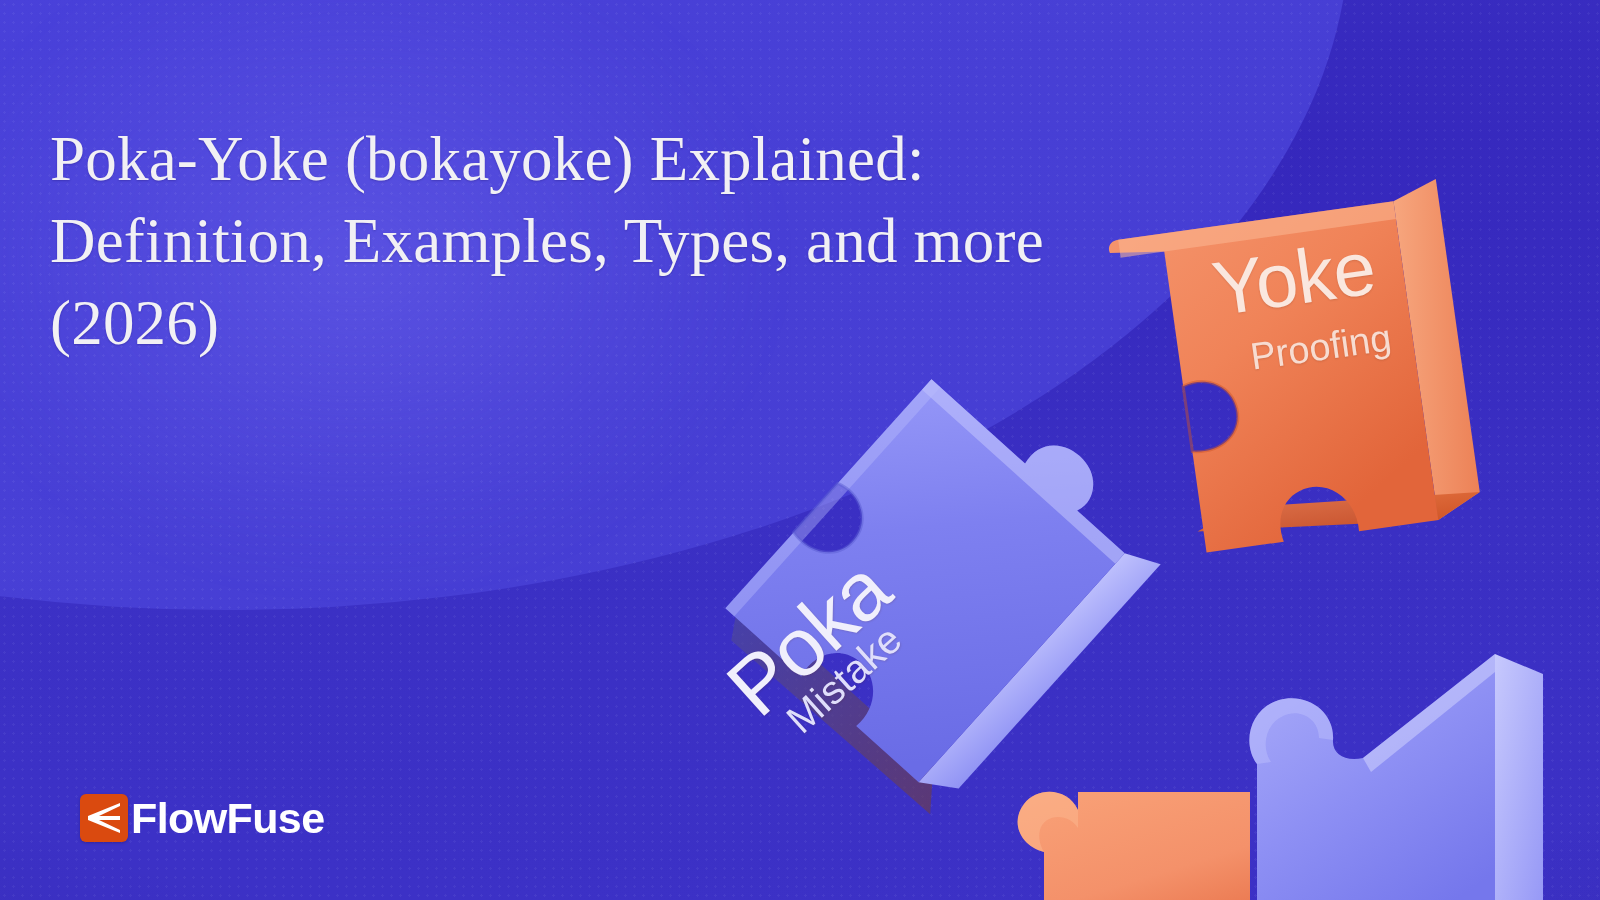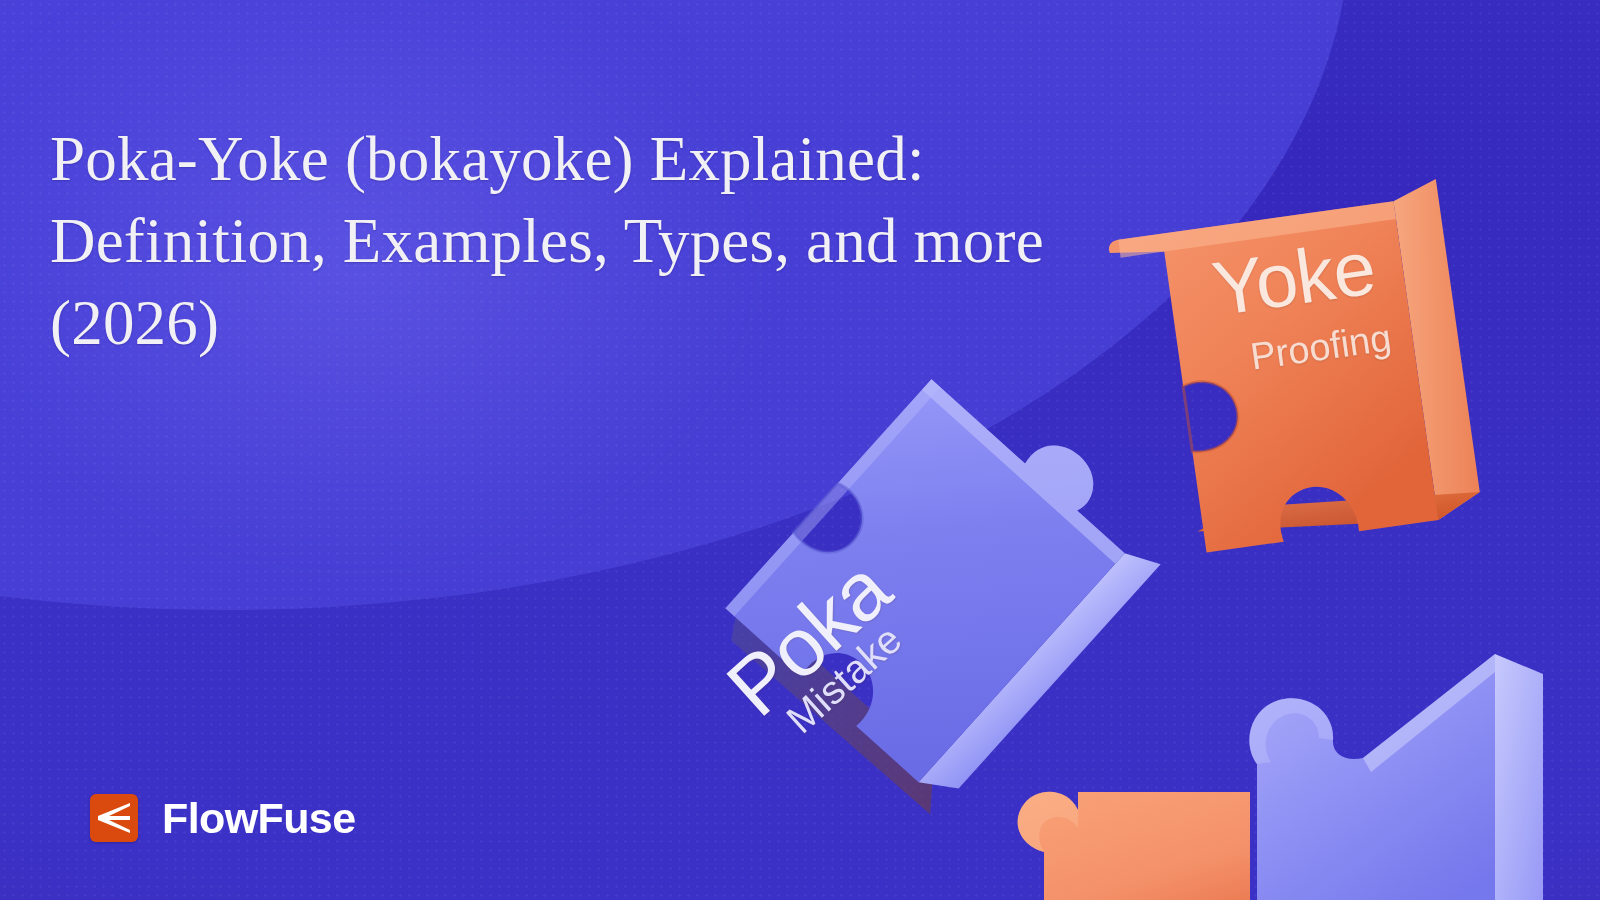--- a/index.html
+++ b/index.html
@@ -71,25 +71,25 @@
     line-height:82px;
     letter-spacing:0.2px;
     font-weight:400;
     text-shadow:0 1px 2px rgba(26,16,96,0.28);
     white-space:pre-line;
   }
 
   
   .logo {
     position:absolute;
-    left:90px;
+    left:80px;
     bottom:58px;
     display:flex;
     align-items:center;
-    gap:24px;
+    gap:3px;
   }
   .logo-mark {
     width:48px; height:48px;
     border-radius:6px;
     background:#DA4A0F;
     display:flex; align-items:center; justify-content:center;
     box-shadow:0 1px 3px rgba(20,10,70,0.3);
   }
   .logo-mark svg { display:block; }
   .logo-text {

